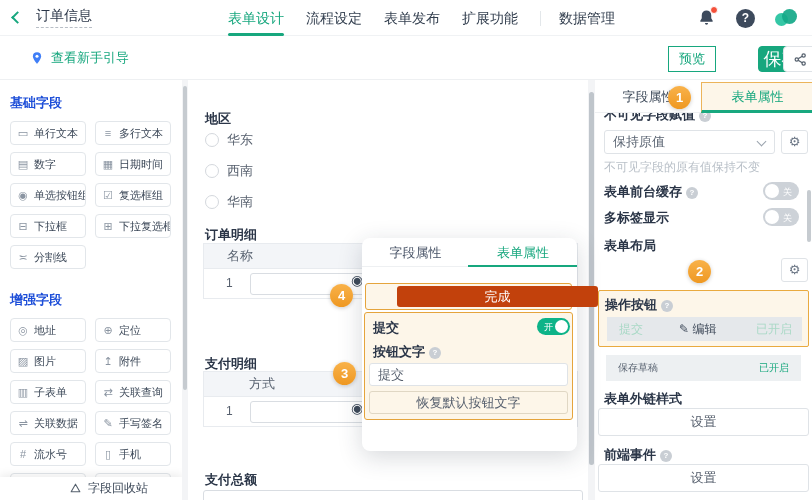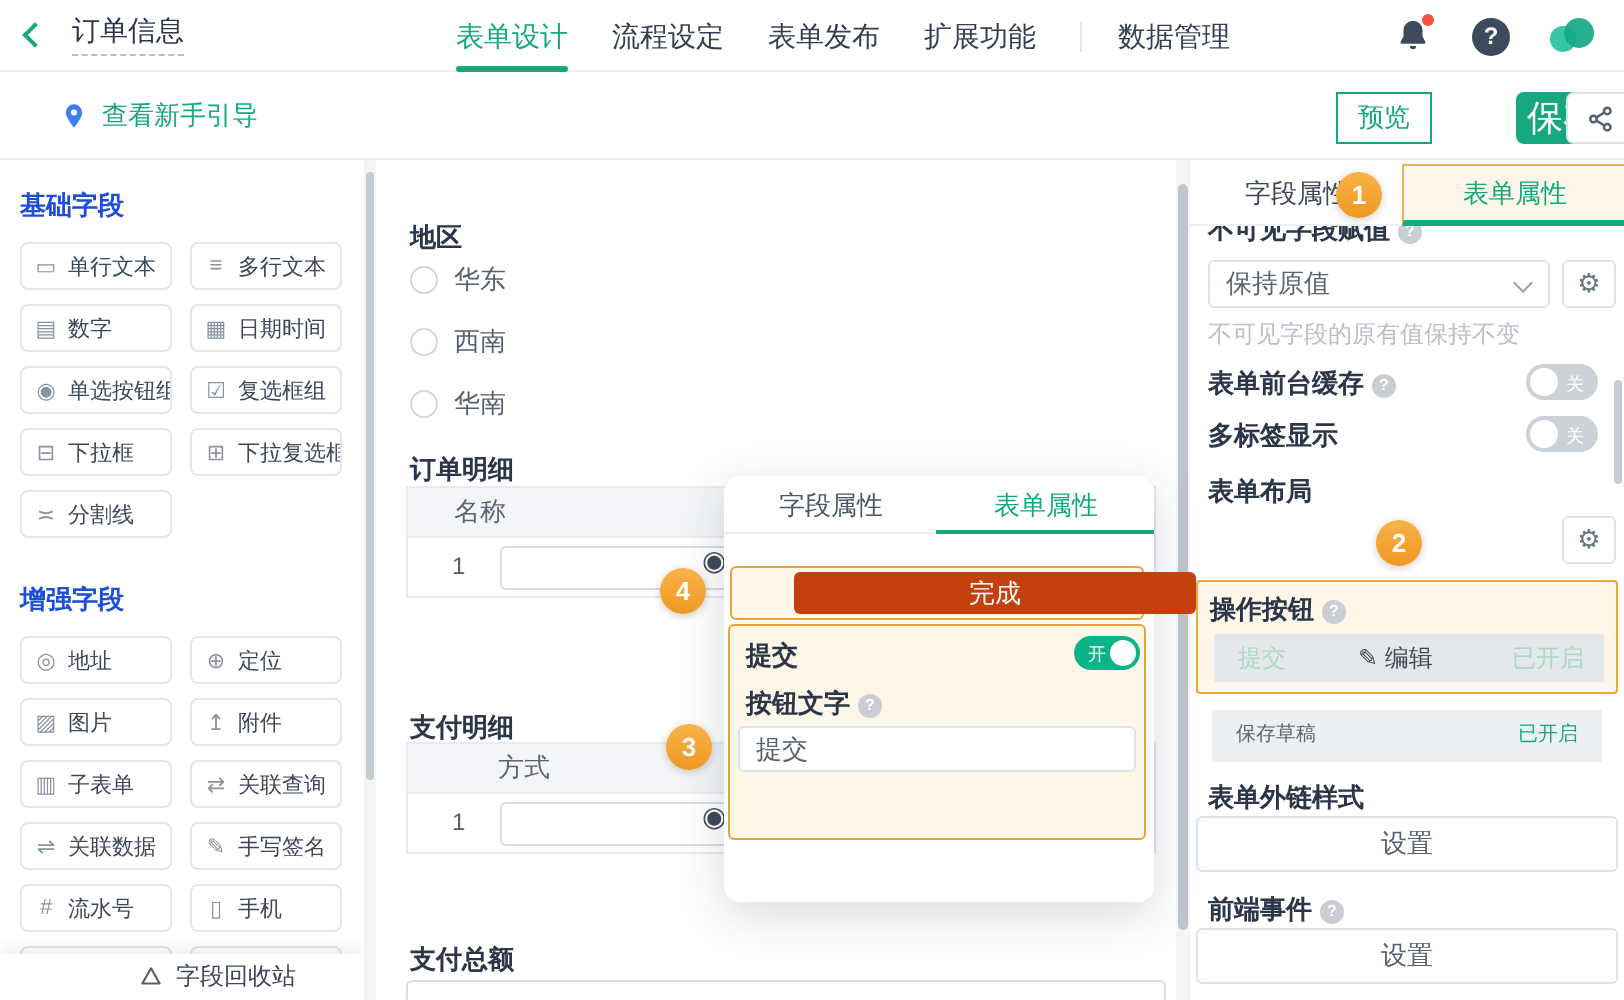--- a/index.html
+++ b/index.html
@@ -355,20 +355,21 @@
     <span class="btn-done">完成</span>
   </div>
   <div class="p-section">
     <span class="p-label" style="left:8px; top:6px;">提交</span>
     <span class="toggle-on" style="left:172px; top:5px;">
       <span class="t-txt">开</span>
       <span class="t-knob"></span>
     </span>
     <span class="p-label" style="left:8px; top:30px;"><span>按钮文字</span><span class="info-circle">?</span></span>
     <input class="p-input" value="提交" style="">
+    <span class="p-restore">恢复默认按钮文字</span>
   </div>
 </div>
 
 <div class="panel">
   <span class="pn-label pn-clipped" style="left:9px; top:26px;"><span>不可见字段赋值</span><span class="info-circle">?</span></span>
   <div class="pn-tabs">
     <span class="pn-tab-field">字段属性</span>
     <span class="pn-tab-form">表单属性</span>
   </div>
   <div class="pn-select" style="left:9px; top:50px; width:171px;">

